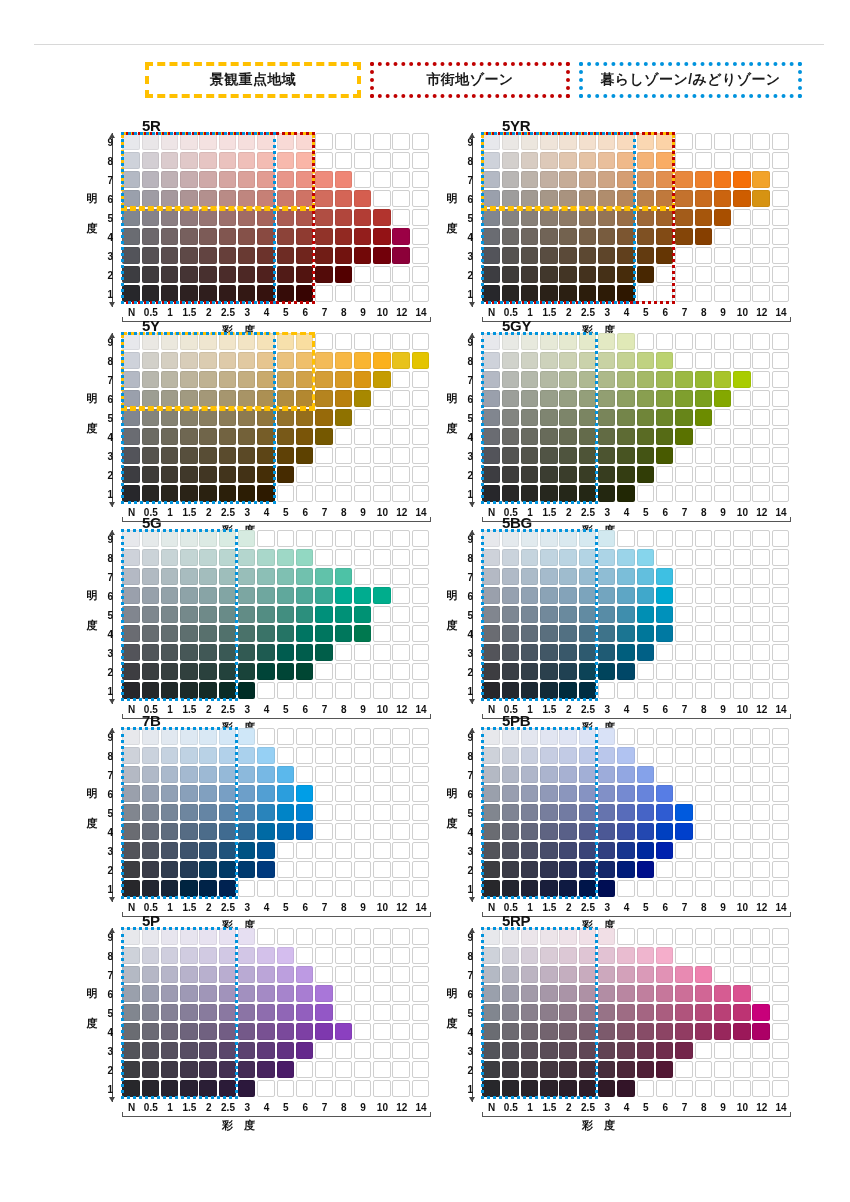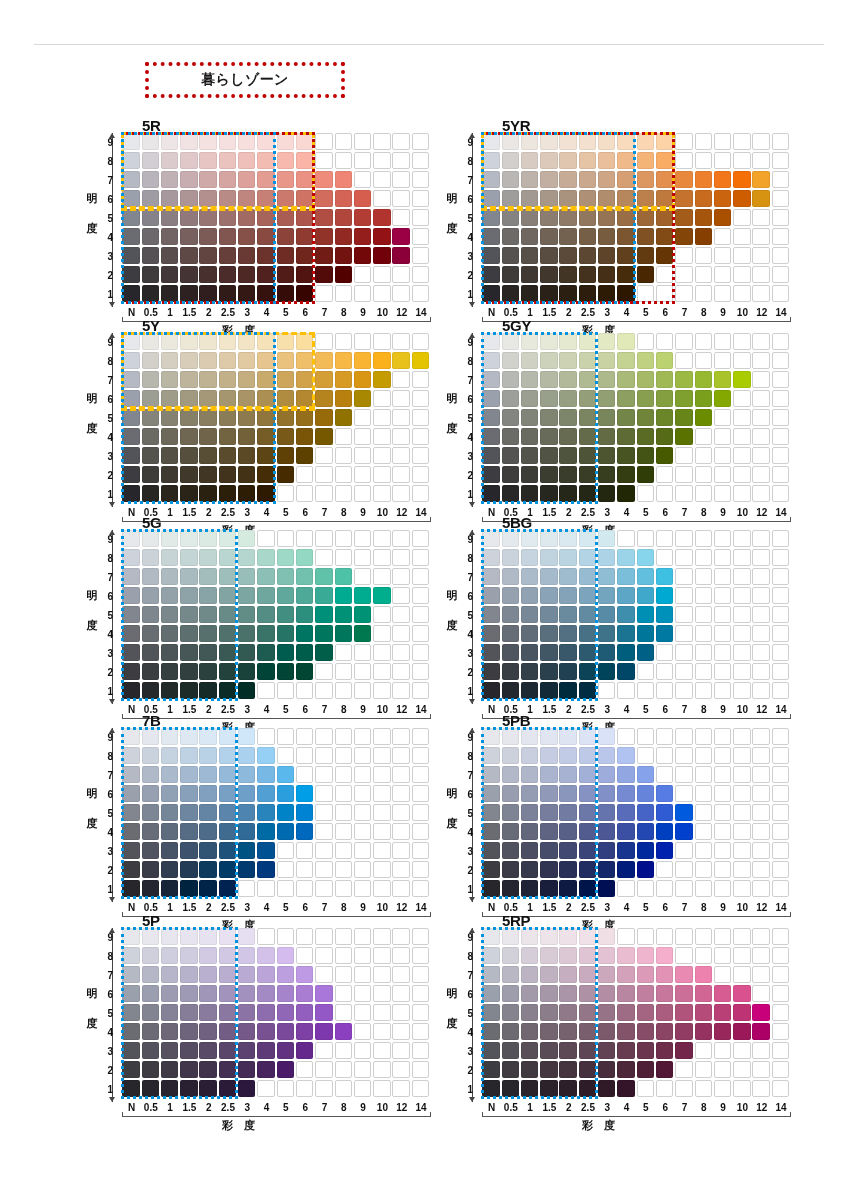--- a/index.html
+++ b/index.html
@@ -42,22 +42,28 @@
   .z-blue{border:3px dotted #0093dd;}
   .z-hline{position:absolute;border-top:3px dashed #ffc000;}
 </style>
 </head>
 <body>
 
 <div class="page">
   <div class="top-rule"></div>
 
   <div class="legend" id="legend">
+      <div class="lg lg-y">
+        <span>景観重点地域</span>
+      </div>
       <div class="lg lg-r">
-        <span>暮らしゾーン</span>
+        <span>市街地ゾーン</span>
+      </div>
+      <div class="lg lg-b">
+        <span>暮らしゾーン/みどりゾーン</span>
       </div>
     </div>
 
   <div id="charts">
       <div class="chart" style="left: 118px; top: 131px;">
         <div class="hue-label">5R</div>
         <div class="ylab">
           <div>明</div>
           <div>度</div>
         </div>

